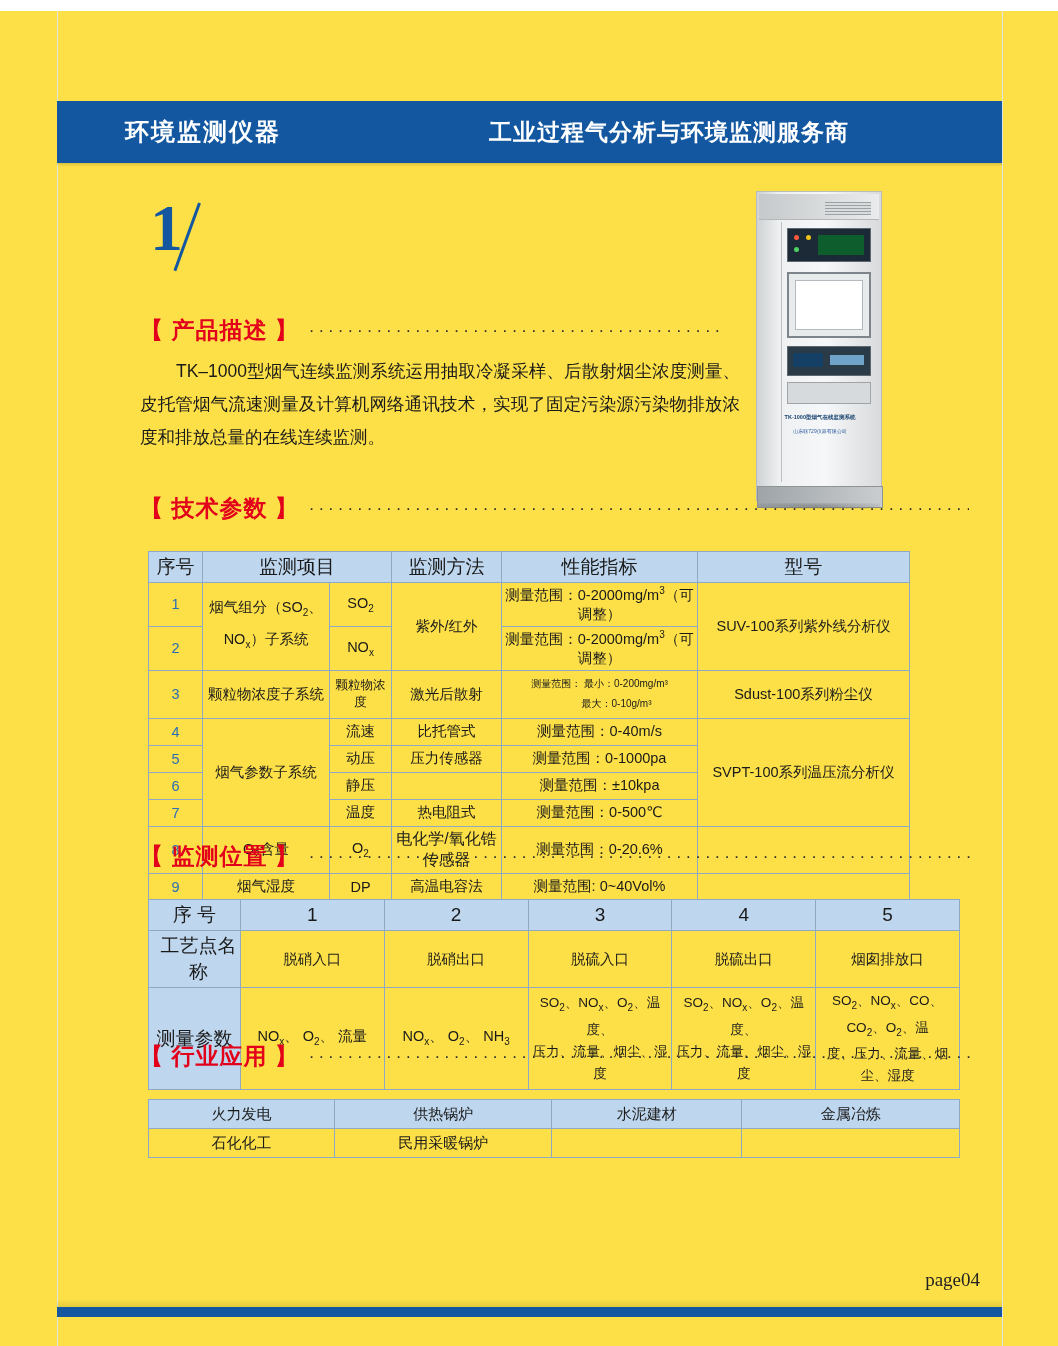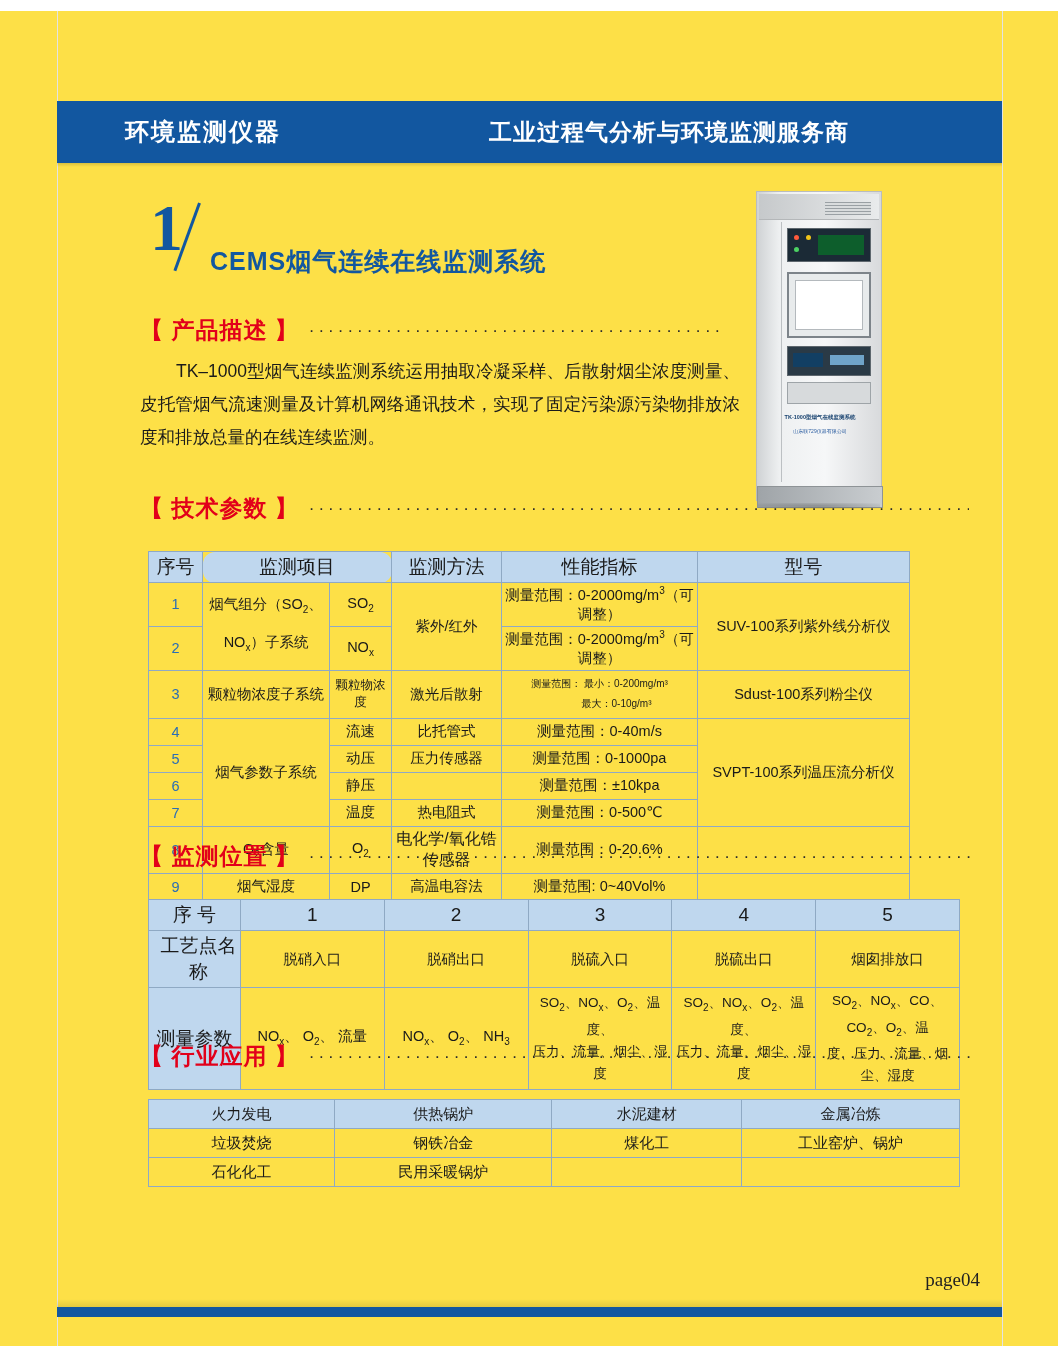--- a/index.html
+++ b/index.html
@@ -191,21 +191,20 @@
 
   <div class="header">
     <div class="h-left">环境监测仪器</div>
     <div class="h-right">工业过程气分析与环境监测服务商</div>
   </div>
   <div class="header-shadow"></div>
 
   <div class="numblock">
     <div class="bignum">1</div>
     <div class="slash"></div>
-    <div class="title-main">CEMS烟气连续在线监测系统</div>
   </div>
 
   <div class="device">
     <div class="dev-body">
       <div class="dev-top">
         <div class="dev-vent"></div>
       </div>
       <div class="dev-door-line"></div>
       <div class="dev-panel-dark">
         <div class="led" style="left:6px; top:6px; background:#ff5a3c;"></div>
@@ -237,28 +236,28 @@
 
   <div class="sec" style="left:140px; top:482px; width:830px;">
     <div class="sec-label">【 技术参数 】</div>
     <div class="dots" style="width:660px;">···········································································································</div>
   </div>
 
   <table class="tbl" id="tbl-tech">
     <tbody>
         <tr>
       <td class="hdr" style="width:54px;">序号</td>
-      <td class="hdr" colspan="2" style="width:190px;border-radius:12px;">监测项目</td>
+      <td class="hdr" colspan="2" style="width:190px;">监测项目</td>
       <td class="hdr" style="width:110px;">监测方法</td>
       <td class="hdr" style="width:196px;font-family:Liberation Serif, serif;">性能指标</td>
       <td class="hdr" style="width:212px;">型号</td>
     </tr>
     <tr>
       <td class="idx">1</td>
-      <td rowspan="2" style="line-height:32px; padding:1px 6px;">烟气组分（SO<span class="sub">2</span>、<br>NO<span class="sub">x</span>）子系统</td>
+      <td rowspan="2" style="line-height:27px; padding:1px 6px;">烟气组分（SO<span class="sub">2</span>、<br>NO<span class="sub">x</span>）子系统</td>
       <td style="width:62px;">SO<span class="sub">2</span></td>
       <td rowspan="2">紫外/红外</td>
       <td>测量范围：0-2000mg/m<span class="sup">3</span>（可调整）</td>
       <td rowspan="2">SUV-100系列紫外线分析仪</td>
     </tr>
     <tr>
       <td class="idx">2</td>
       <td>NO<span class="sub">x</span></td>
       <td>测量范围：0-2000mg/m<span class="sup">3</span>（可调整）</td>
     </tr>
@@ -358,26 +357,20 @@
 
   <table class="tbl" id="tbl-app">
     <tbody>
         <tr>
       <td class="hdr" style="width:186px;">火力发电</td>
       <td class="hdr" style="width:218px;">供热锅炉</td>
       <td class="hdr" style="width:190px;">水泥建材</td>
       <td class="hdr" style="width:218px;">金属冶炼</td>
     </tr>
     <tr>
-      <td>垃圾焚烧</td>
-      <td>钢铁冶金</td>
-      <td>煤化工</td>
-      <td>工业窑炉、锅炉</td>
-    </tr>
-    <tr>
       <td>石化化工</td>
       <td>民用采暖锅炉</td>
       <td></td>
       <td></td>
     </tr>
   </tbody>
     </table>
 
   <div class="page-num">page04</div>
   <div class="footer-shadow"></div>

